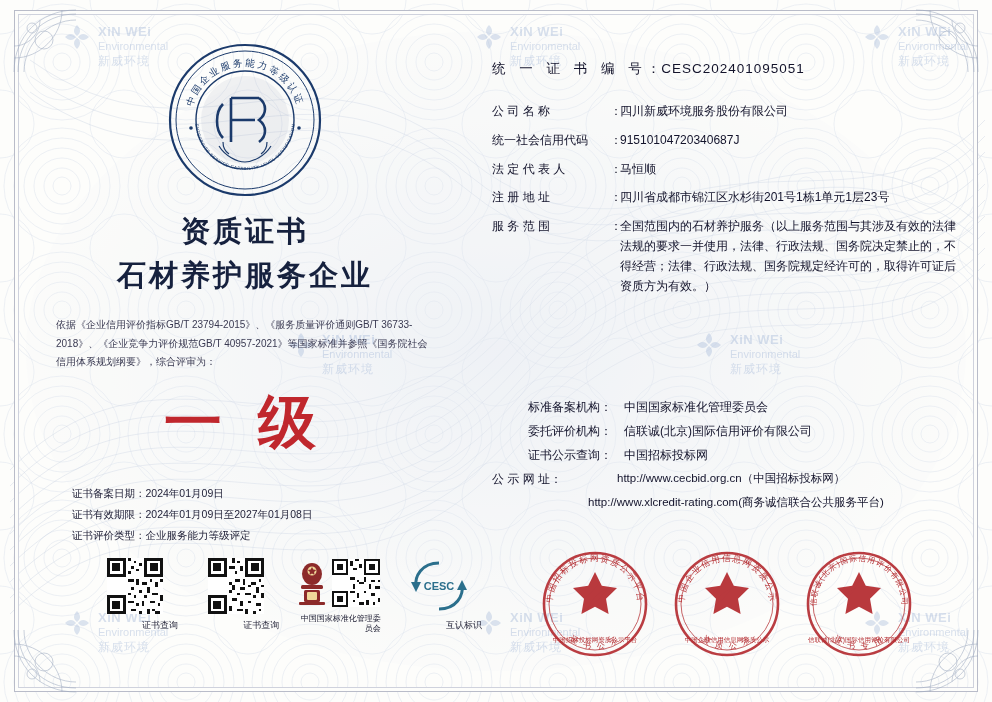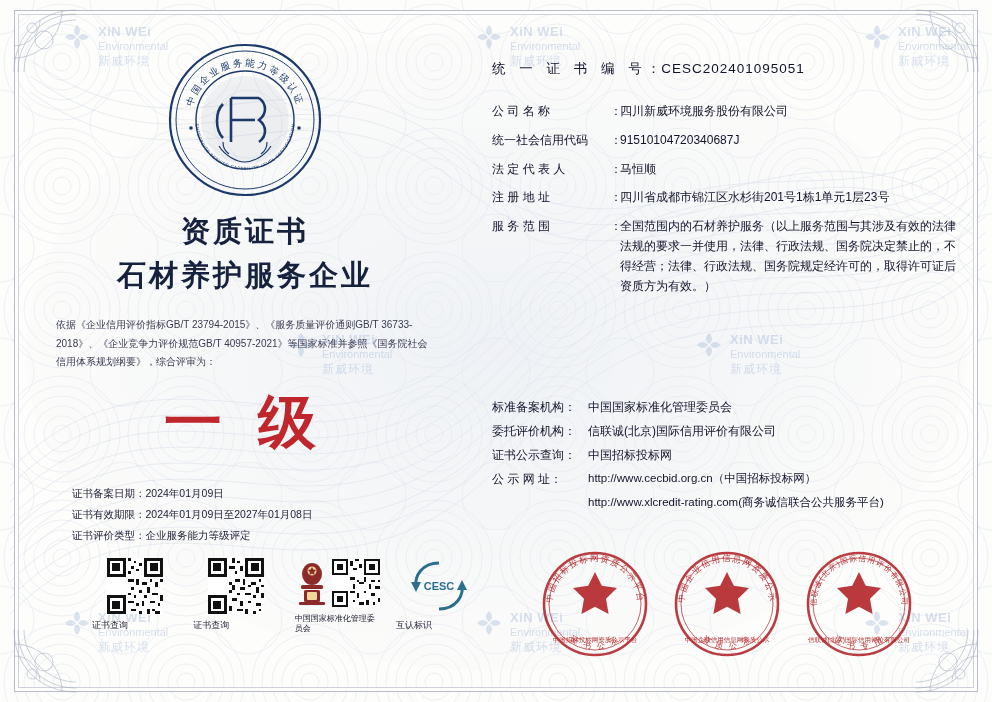--- a/index.html
+++ b/index.html
@@ -112,34 +112,34 @@
     color:#13132b;
     display:flex;justify-content:space-between;
   }
   .field .colon{width:10px;flex:0 0 10px;text-align:center;}
   .field .fv{flex:1;color:#13132b;word-break:break-all;}
 
   .orgs{
     position:absolute;left:492px;top:395px;width:470px;
     font-size:12px;line-height:2.0;color:#13132b;
   }
-  .orgs .row{display:flex;}
+  .orgs .row{display:flex;margin-left:36px;}
   .orgs .ol{flex:0 0 96px;}
   .orgs .ov{flex:1;}
   .orgs .url{font-size:11.5px;}
-  .orgs .urlrow{display:flex;}
+  .orgs .urlrow{display:flex;gap:29px;}
   .orgs .urlrow .ol{flex:0 0 96px;}
   .orgs .indent{margin-left:96px;font-size:11.5px;}
 
   
   .qrrow{
     position:absolute;left:92px;top:558px;width:390px;
     display:flex;justify-content:space-between;
   }
-  .qritem{width:86px;text-align:left;}
+  .qritem{width:86px;text-align:right;}
   .qrbox{width:56px;height:56px;margin:0 auto;}
   .qrcap{margin-top:6px;font-size:9px;color:#1b1b30;line-height:1.3;}
   .qrcap.small{font-size:8px;}
 
   
   .seals{
     position:absolute;left:536px;top:548px;width:420px;
     display:flex;gap:14px;
   }
   .seal{

